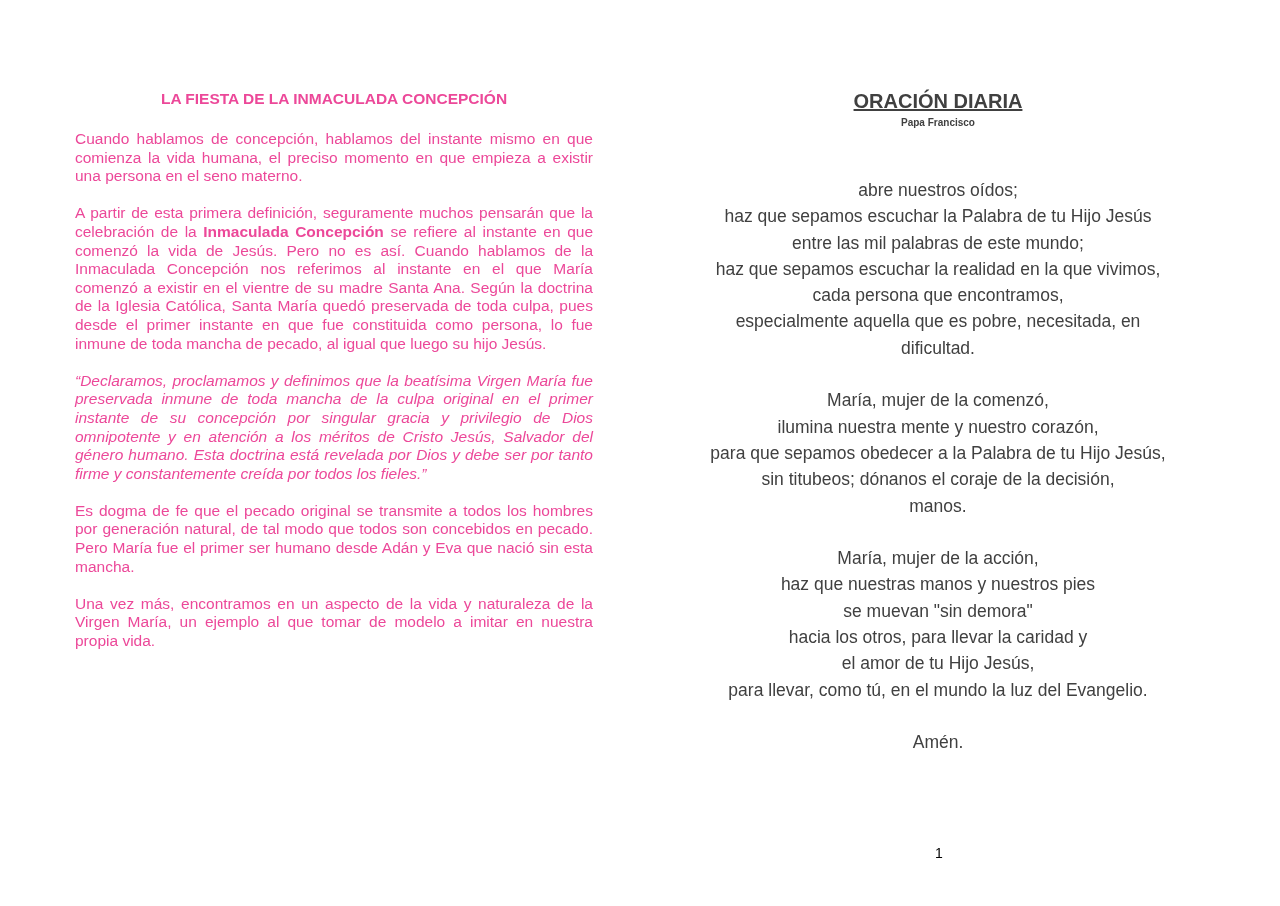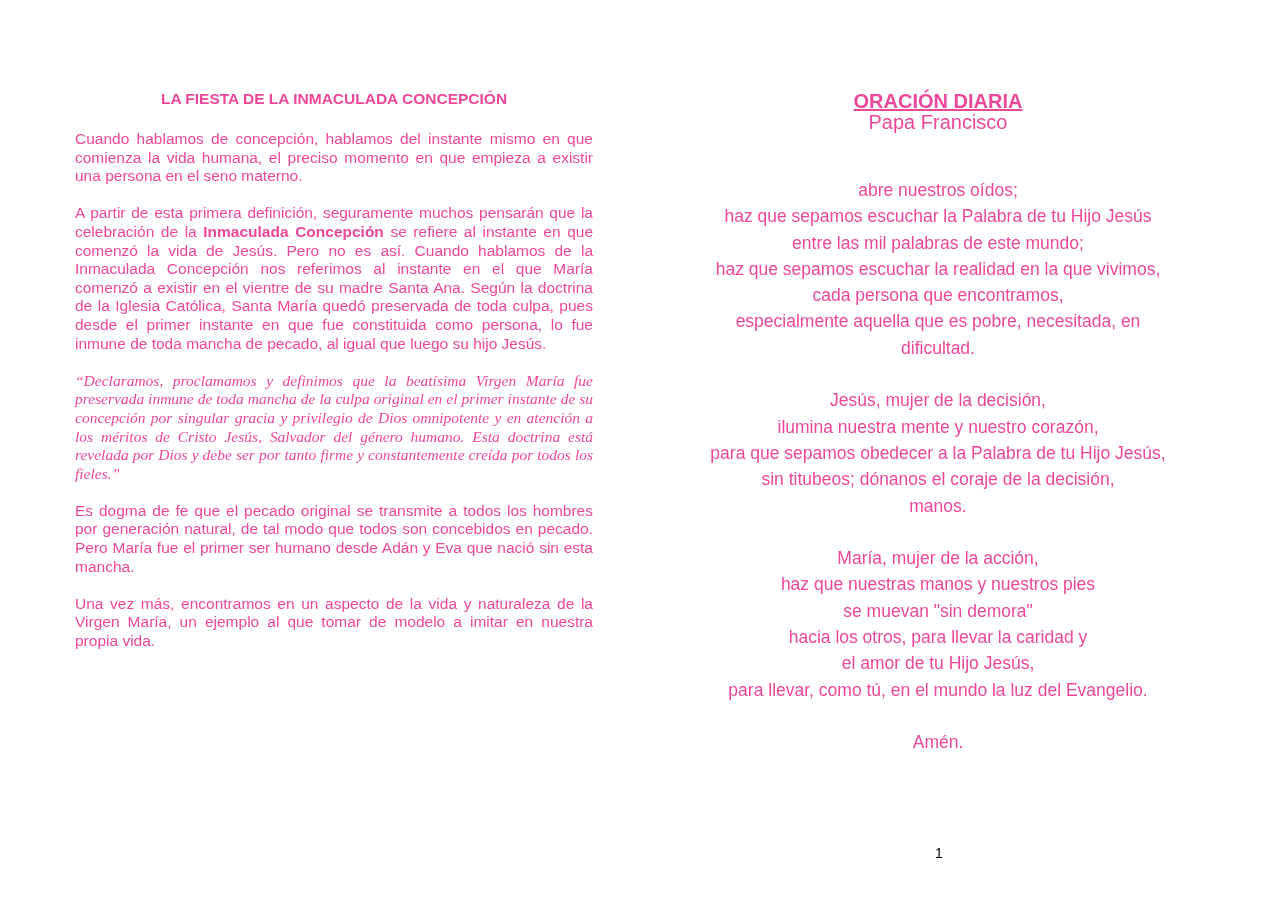--- a/index.html
+++ b/index.html
@@ -36,44 +36,45 @@
     text-align: center;
     line-height: 19px;
     margin: 0 0 22px 0;
   }
   .para {
     text-align: justify;
     margin: 0 0 18.6px 0;
   }
   .para:last-child { margin-bottom: 4px; }
   .seg-bold { font-weight: bold; }
-  .seg-italic { font-style: italic; font-family: Liberation Serif, serif; }
+  .seg-italic { font-style: italic; }
 
   
   .col-right {
     position: absolute;
     left: 683px;
     top: 91px;
     width: 510px;
     text-align: center;
     font-family: "Liberation Sans", sans-serif;
-    color: #ec4899;
+    color: #404040;
   }
   .right-title {
     display: inline-block;
     font-size: 20px;
     font-weight: bold;
     line-height: 21px;
     text-decoration: underline;
     margin: 0;
   }
   .right-subtitle {
-    font-size: 20px;
+    font-size: 10px;
     line-height: 17px;
     margin: 2px 0 0 0;
+    font-weight: bold;
   }
   .stanzas { margin-top: 46px; }
   .stanza {
     font-size: 17.5px;
     line-height: 26.3px;
     margin: 0 0 26.3px 0;
   }
   .stanza:last-child { margin-bottom: 12px; }
   .prayer-line { white-space: nowrap; }
 
@@ -113,21 +114,21 @@
         <div class="stanza">
           <div class="prayer-line">abre nuestros oídos;</div>
           <div class="prayer-line">haz que sepamos escuchar la Palabra de tu Hijo Jesús</div>
           <div class="prayer-line">entre las mil palabras de este mundo;</div>
           <div class="prayer-line">haz que sepamos escuchar la realidad en la que vivimos,</div>
           <div class="prayer-line">cada persona que encontramos,</div>
           <div class="prayer-line">especialmente aquella que es pobre, necesitada, en</div>
           <div class="prayer-line">dificultad.</div>
         </div>
         <div class="stanza">
-          <div class="prayer-line">Jesús, mujer de la decisión,</div>
+          <div class="prayer-line">María, mujer de la comenzó,</div>
           <div class="prayer-line">ilumina nuestra mente y nuestro corazón,</div>
           <div class="prayer-line">para que sepamos obedecer a la Palabra de tu Hijo Jesús,</div>
           <div class="prayer-line">sin titubeos; dónanos el coraje de la decisión,</div>
           <div class="prayer-line">manos.</div>
         </div>
         <div class="stanza">
           <div class="prayer-line">María, mujer de la acción,</div>
           <div class="prayer-line">haz que nuestras manos y nuestros pies</div>
           <div class="prayer-line">se muevan "sin demora"</div>
           <div class="prayer-line">hacia los otros, para llevar la caridad y</div>

